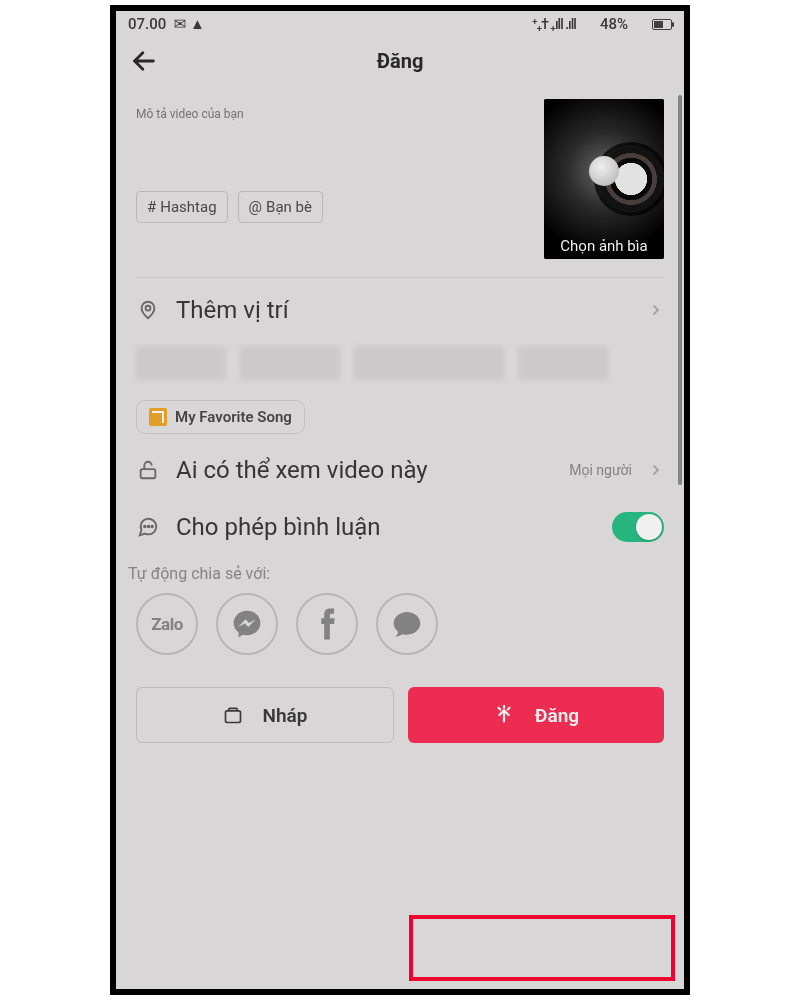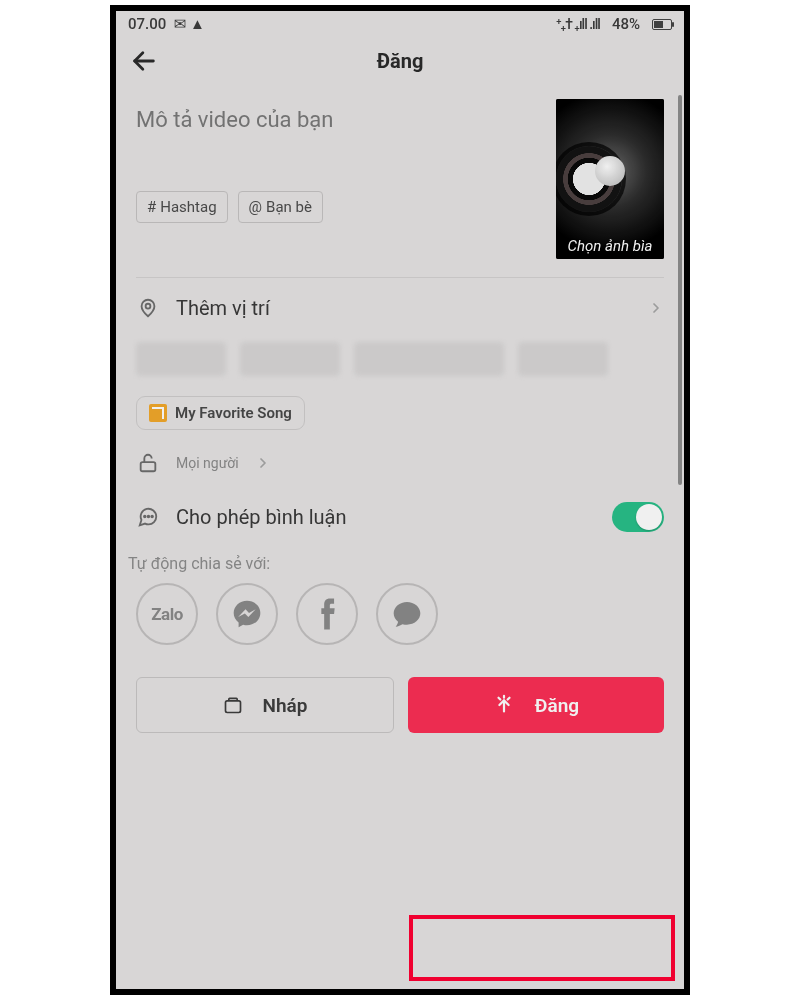--- a/index.html
+++ b/index.html
@@ -2,49 +2,49 @@
 <html><head>
 <meta charset="utf-8">
 <style>
   * { box-sizing: border-box; margin: 0; padding: 0; font-family: -apple-system, BlinkMacSystemFont, "Segoe UI", Roboto, sans-serif; }
   body { width: 800px; height: 1000px; background: #fff; overflow: hidden; }
   .outer { width: 800px; height: 1000px; background: #fff; display: flex; align-items: center; justify-content: center; }
   .frame { width: 580px; height: 990px; border: 6px solid #000; background: #e6e4e4; position: relative; overflow: hidden; }
   .dim-overlay { position:absolute; inset:0; background: rgba(0,0,0,0.06); pointer-events:none; }
 
   .statusbar { display:flex; justify-content:space-between; align-items:center; padding: 2px 12px 0 12px; height:24px; font-size:15px; color:#3d3d3d; font-weight:500; }
-  .statusbar .right { display:flex; align-items:center; gap:12px; }
+  .statusbar .right { display:flex; align-items:center; gap:24px; }
   .sig-icons { letter-spacing: -1px; font-size:14px;}
   .battery { display:inline-flex; align-items:center; gap:2px;}
   .batt-shell { width:20px; height:11px; border:1px solid #444; border-radius:2px; position:relative; display:inline-block;}
   .batt-shell::after{content:"";position:absolute;right:-3px;top:2px;width:2px;height:5px;background:#444;border-radius:1px;}
   .batt-fill { position:absolute; left:1px; top:1px; bottom:1px; width:48%; background:#444;}
 
   .topbar { display:flex; align-items:center; justify-content:center; position:relative; height:52px; }
   .topbar .back { position:absolute; left:14px; top:12px; }
   .topbar .title { font-size:20px; font-weight:700; color:#2b2b2b; }
 
   .scroll-ind { position:absolute; right:2px; top:84px; width:4px; height:390px; background:#8d8d8d; border-radius:2px; }
 
   .desc-area { padding: 12px 20px 0 20px; display:flex; gap:12px; }
   .desc-left { flex:1; }
-  .placeholder { color:#7a7a7a; font-size:22px; padding-top:8px; min-height:86px;}
+  .placeholder { color:#7a7a7a; font-size:12px; padding-top:8px; min-height:86px;}
   .chips { display:flex; gap:10px; margin-top:6px;}
   .chip { border:1px solid #c5c3c3; border-radius:4px; padding:6px 10px; font-size:15px; color:#4d4d4d; display:flex; align-items:center; gap:4px; background:transparent;}
-  .cover { width:108px; height:160px; background:#1a1a1a; border-radius:2px; position:relative; overflow:hidden; display:flex; align-items:center; justify-content:flex-start;font-style:italic;}
+  .cover { width:120px; height:160px; background:#1a1a1a; border-radius:2px; position:relative; overflow:hidden; display:flex; align-items:center; justify-content:flex-end;}
   .cover .vignette{position:absolute;inset:0;background:radial-gradient(circle at 50% 45%, #6d6d6d 0%, #2e2e2e 35%, #000 78%);}
   .cover .ring{position:relative;width:66px;height:66px;border-radius:50%;background:radial-gradient(circle,#f1f1f1 0 34%, #0a0a0a 35% 45%, #4d4141 46% 55%, #141414 56% 100%);box-shadow:0 0 0 4px rgba(0,0,0,.7);}
   .cover .moon{position:absolute;left:50%;top:45%;transform:translate(-50%,-50%);width:30px;height:30px;border-radius:50%;background:radial-gradient(circle at 40% 35%, #fff, #cfcfcf 70%);}
   .cover .label{position:absolute;left:0;right:0;bottom:4px;color:#fff;font-size:15px;text-align:center;text-shadow:0 1px 2px #000;}
 
   .divider { height:1px; background:#d4d2d2; margin: 18px 20px 0 20px; }
 
   .row { display:flex; align-items:center; gap:16px; padding:18px 20px; }
   .row .icon { width:24px; display:flex; justify-content:center; color:#6e6e6e;}
-  .row .label { flex:1; font-size:20px; color:#3a3a3a;}
+  .row .label { flex:1; font-size:24px; color:#3a3a3a;}
   .row .value { font-size:14px; color:#8b8b8b; }
   .row .chev { color:#a6a6a6; }
 
   .blur-chips-row { display:flex; gap:14px; padding: 4px 20px 14px 20px; }
   .blur-chip { flex: 0 0 auto; height:34px; background:#d8d6d6; border-radius:5px; filter: blur(2px); }
   .bc1{width:90px;} .bc2{width:100px;} .bc3{width:150px;} .bc4{width:90px;}
 
   .song-chip { display:inline-flex; align-items:center; gap:8px; border:1px solid #cfcdcd; border-radius:9px; padding:7px 12px; margin:6px 0 0 20px; font-size:15px; font-weight:600; color:#4a4a4a; }
   .song-ic { width:18px;height:18px;background:#f2a82b;border-radius:2px;position:relative;}
   .song-ic::after{content:"";position:absolute;inset:3px;border:2px solid #fff;border-left:none;border-bottom:none;}
@@ -147,20 +147,21 @@
       <span>My Favorite Song</span>
     </div>
 
     <div class="row" style="padding-top:22px;">
       <span class="icon">
         <svg width="22" height="22" viewBox="0 0 24 24" fill="none" stroke="#6e6e6e" stroke-width="2">
             <rect x="4" y="11" width="16" height="10" rx="2"></rect>
             <path d="M8 11V7a4 4 0 0 1 8 0"></path>
           </svg>
       </span>
+      <span class="label">Ai có thể xem video này</span>
       <span class="value">Mọi người</span>
       <span class="chev">
         <svg width="16" height="16" viewBox="0 0 24 24" fill="none" stroke="#a6a6a6" stroke-width="2.6" stroke-linecap="round" stroke-linejoin="round">
             <polyline points="9 18 15 12 9 6"></polyline>
           </svg>
       </span>
     </div>
 
     <div class="row" style="padding-top:10px;padding-bottom:14px;">
       <span class="icon">

